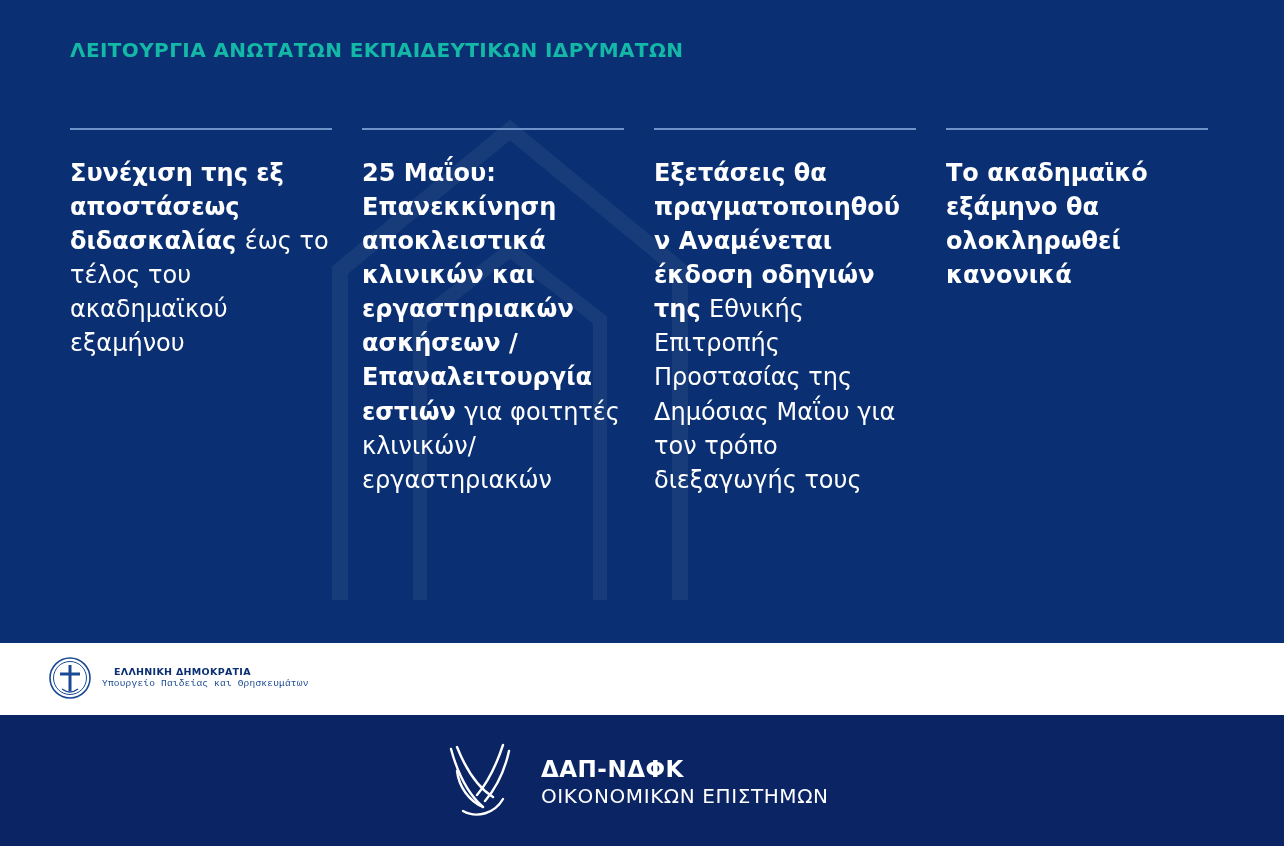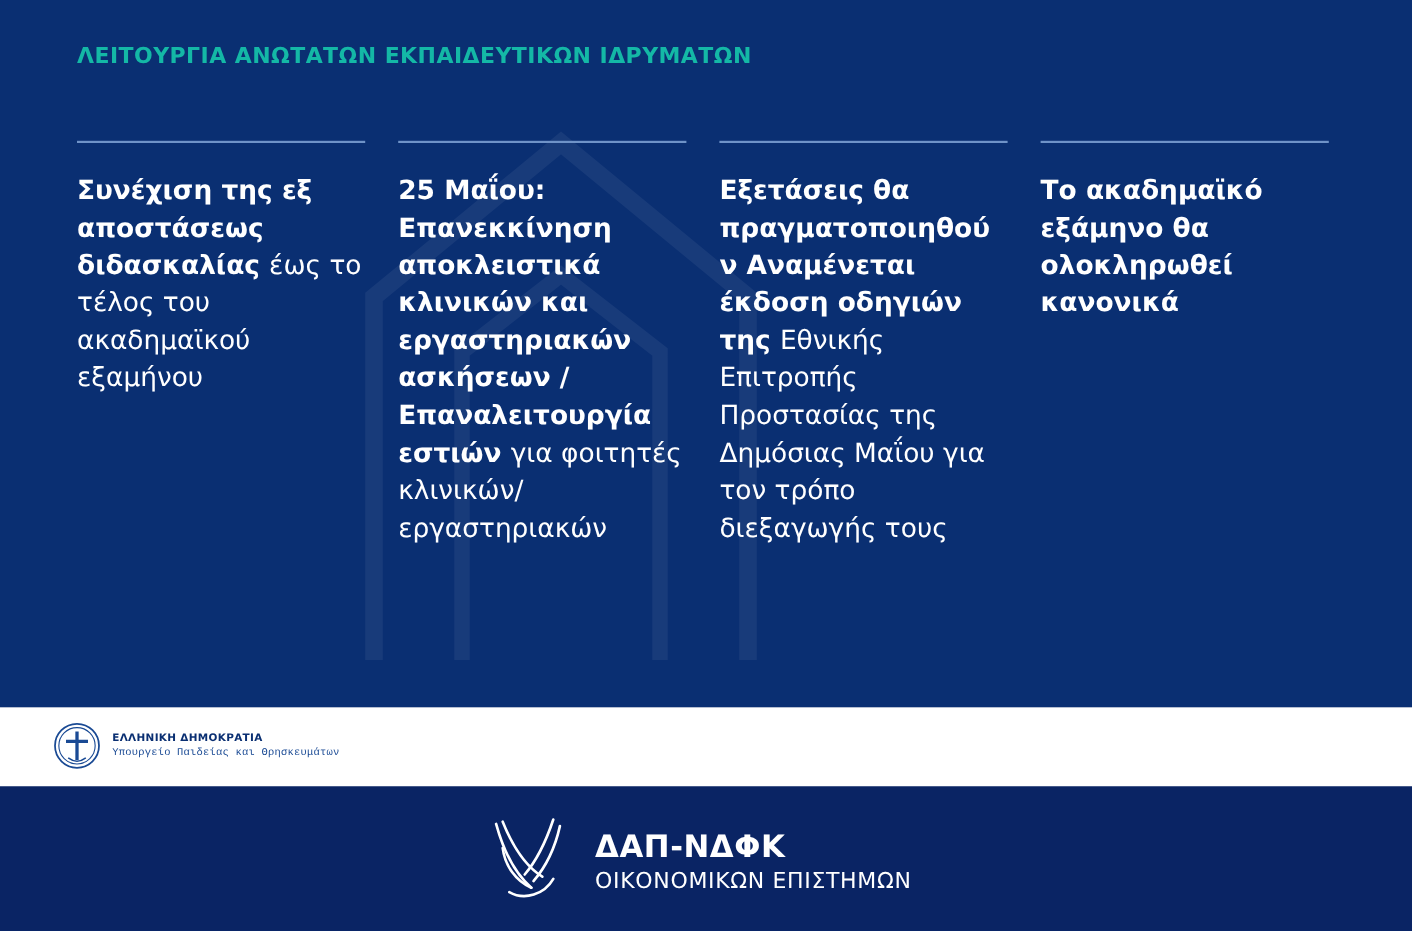--- a/index.html
+++ b/index.html
@@ -102,20 +102,21 @@
     display: flex;
     flex-direction: column;
     justify-content: center;
     line-height: 1.25;
   }
   .gov-line1 {
     font-size: 9.5px;
     font-weight: bold;
     color: #0a2f72;
     letter-spacing: 0.3px;
+    margin-left: 12px;
   }
   .gov-line2 {
     font-size: 9.5px;
     color: #1a4a94;
     letter-spacing: 0.2px;
     font-family: Liberation Mono, monospace;
   }
 
   
   .footer {
@@ -135,21 +136,21 @@
     gap: 8px;
   }
   .org-mark { width: 90px; height: 90px; }
   .org-text {
     display: flex;
     flex-direction: column;
     justify-content: center;
     color: #ffffff;
   }
   .org-line1 {
-    font-size: 28px;
+    font-size: 23px;
     font-weight: bold;
     letter-spacing: 0.5px;
     line-height: 1.25;
   }
   .org-line2 {
     font-size: 20px;
     letter-spacing: 0.6px;
     line-height: 1.3;
   }
   .org-line3 {

